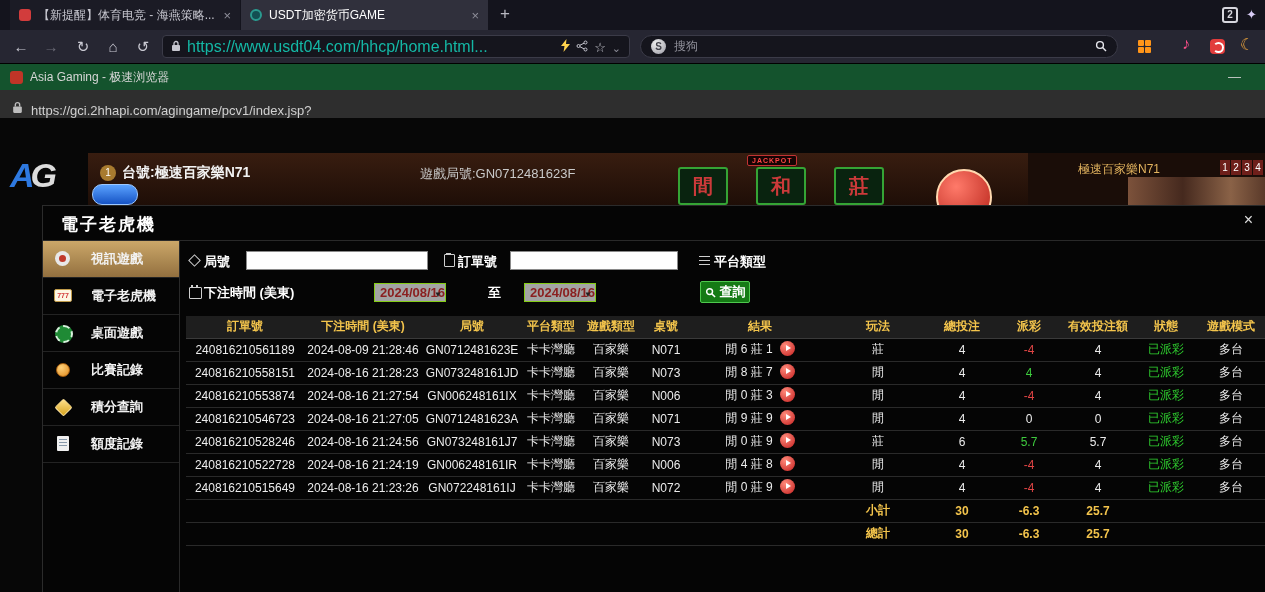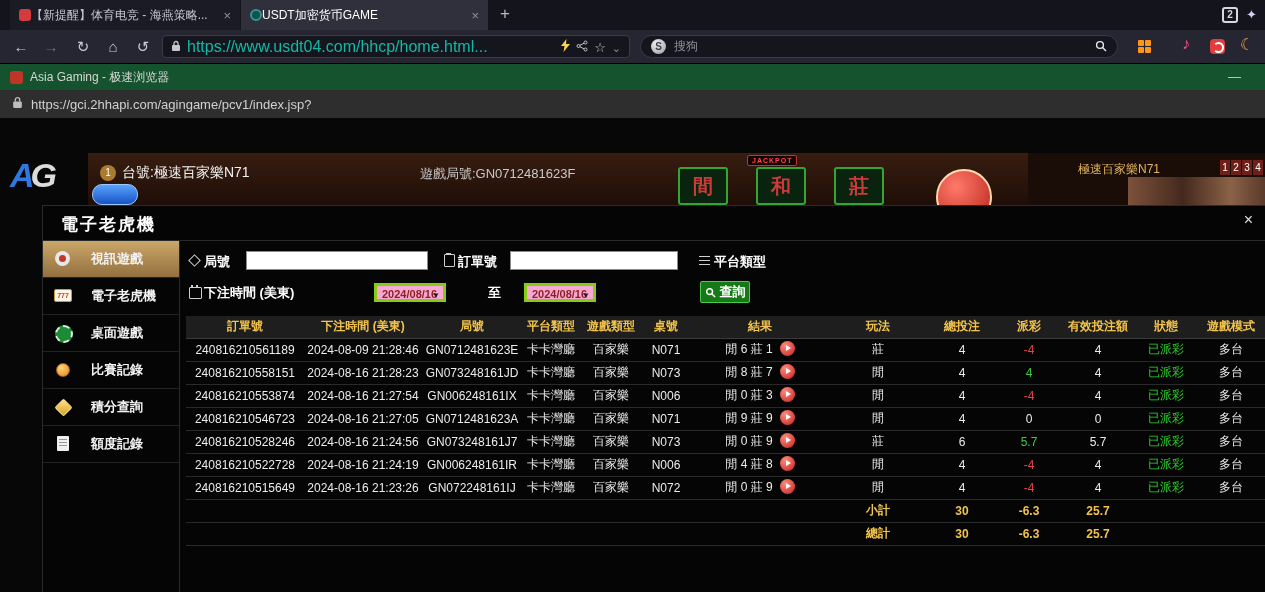--- a/index.html
+++ b/index.html
@@ -1,21 +1,21 @@
 <!DOCTYPE html>
 <html lang="zh"><head>
 <meta charset="utf-8">
 <style>
 *{box-sizing:border-box;margin:0;padding:0}
 body{background:#000;font-family:"Liberation Sans","DejaVu Sans",sans-serif}
 #screen{position:relative;width:1265px;height:592px;background:#070707;overflow:hidden}
 
 
 .tabbar{position:absolute;left:0;top:0;width:1265px;height:30px;background:#14141d}
-.tab{position:absolute;top:0;height:30px;display:flex;align-items:center;padding:0 9px;font-size:12px;color:#c6c6cf;cursor:default}
+.tab{position:absolute;top:0;height:30px;display:flex;align-items:center;gap:7px;padding:0 9px;font-size:12px;color:#c6c6cf;cursor:default}
 .tab.t1{left:10px;width:230px;background:#1b1b25}
 .tab.t2{left:241px;width:247px;background:#30303c;color:#fff}
 .tab .fav{width:12px;height:12px;flex:0 0 12px}
 .fav1{background:#d23c3c;border-radius:3px}
 .fav2{background:#134f52;border-radius:50%;border:2px solid #2a9a8f}
 .tab .ttl{flex:1;white-space:nowrap;overflow:hidden;text-overflow:ellipsis}
 .tab .cls{color:#8f8f9a;font-size:13px}
 .newtab{position:absolute;left:500px;top:4px;font-size:17px;color:#b9b9c2}
 .winbadge{position:absolute;left:1222px;top:7px;width:16px;height:16px;border:2px solid #d7d7de;border-radius:3px;color:#d7d7de;font-size:10px;font-weight:bold;text-align:center;line-height:12px}
 .skinico{position:absolute;left:1246px;top:7px;font-size:13px;color:#d8ccf5}
@@ -41,30 +41,30 @@
 .moonico{position:absolute;left:1240px;top:5px}
 .moonico::after{content:"☾";font-size:16px;color:#ffaf3c}
 
 
 .appbar{position:absolute;left:0;top:63px;width:1265px;height:27px;background:#14532d;border-top:1px solid #000}
 .appico{position:absolute;left:10px;top:7px;width:13px;height:13px;background:#c03527;border-radius:3px}
 .apptitle{position:absolute;left:30px;top:0;font-size:12px;color:#d6d6d6;line-height:27px}
 .minbtn{position:absolute;left:1228px;top:0;font-size:13px;color:#cfcfcf;line-height:25px}
 
 
-.framebar{position:absolute;left:0;top:90px;width:1265px;height:28px;background:#2e2e2e;display:flex;align-items:center;gap:8px;padding:0 12px}
+.framebar{position:absolute;left:0;top:90px;width:1265px;height:28px;background:#2e2e2e;display:flex;align-items:flex-end;gap:8px;padding:0 12px}
 .framebar .url{font-size:13px;color:#d0d0d0}
 
 
 .aglogo{position:absolute;left:10px;top:156px;font-size:34px;font-weight:bold;font-style:italic}
 .aglogo .a{color:#2e79e0}
 .aglogo .g{color:#dcdcdc;margin-left:-4px}
 .gheader{position:absolute;left:88px;top:153px;width:940px;height:52px;background:linear-gradient(180deg,#381d10,#1e0e07);overflow:hidden}
 .infobadge{position:absolute;left:12px;top:12px;width:16px;height:16px;border-radius:50%;background:#a87b2f;color:#fff;font-size:10px;text-align:center;line-height:16px}
-.tableno{position:absolute;left:34px;top:11px;font-size:14px;font-weight:normal;color:#f2f2f2}
+.tableno{position:absolute;left:34px;top:11px;font-size:14px;font-weight:bold;color:#f2f2f2}
 .roundno{position:absolute;left:332px;top:12px;font-size:13px;color:#c9c9c9}
 .bluebtn{position:absolute;left:4px;top:31px;width:46px;height:21px;border-radius:10px;background:linear-gradient(180deg,#5aa2ff,#1653c4);border:1px solid #9cc8ff}
 .jackpot{position:absolute;left:659px;top:2px;font-size:7px;font-weight:bold;color:#ff4545;border:1px solid #c23333;padding:1px 4px;border-radius:2px;background:#160404;letter-spacing:1px}
 .bettile{position:absolute;top:14px;width:50px;height:38px;background:#09230f;border:2px solid #35a435;border-radius:3px;color:#cc3a3a;font-size:20px;font-weight:bold;text-align:center;line-height:34px}
 .bt1{left:590px}.bt2{left:668px}.bt3{left:746px}
 .redcircle{position:absolute;left:848px;top:16px;width:56px;height:56px;border-radius:50%;background:radial-gradient(circle at 35% 30%,#ff7a6a,#b62218);border:2px solid #ffd9b0}
 .rpanel{position:absolute;left:1028px;top:153px;width:237px;height:52px;background:#1a0d08;overflow:hidden}
 .rtitle{position:absolute;left:50px;top:8px;font-size:12px;color:#e3b45f}
 .shoes{position:absolute;left:192px;top:7px;display:flex;gap:1px}
 .shoes span{width:10px;height:15px;background:#6e1f1a;color:#fff;font-size:10px;text-align:center;line-height:15px}
@@ -106,21 +106,21 @@
 .ic-doc::before{content:"";position:absolute;left:3px;top:1px;width:12px;height:15px;background:#f0f0f0;border-radius:1px}
 .ic-doc::after{content:"";position:absolute;left:5px;top:4px;width:8px;height:9px;background:repeating-linear-gradient(180deg,#8899aa 0 1px,transparent 1px 3px)}
 
 
 .filters{position:absolute;left:137px;top:34px;right:0;height:76px;border-top:1px solid #292929}
 .flabel{position:absolute;font-size:13px;font-weight:bold;color:#fff;white-space:nowrap}
 .finput{position:absolute;height:19px;background:#fff;border:1px solid #8a8a8a;font-size:12px;padding:0 4px;color:#222;font-family:inherit}
 .fselect{position:absolute;left:598px;top:10px;width:170px;height:20px;background:#fff;border:1px solid #8a8a8a;font-size:12px;color:#111;line-height:18px;padding-left:5px}
 .arrowbox{position:absolute;right:1px;top:1px;width:16px;height:16px;background:linear-gradient(180deg,#f4f8fe,#cfdcef);border-left:1px solid #9ab0cc;text-align:center}
 .arrowbox::after{content:"▼";font-size:8px;color:#334;line-height:16px}
-.datebtn{position:absolute;top:42px;width:72px;height:19px;background:#f9a8d4;border:3px solid #84cc16;font-size:11px;font-weight:bold;color:#8b1f1f;line-height:17px;padding-left:5px}
+.datebtn{position:absolute;top:42px;width:72px;height:19px;background:#a3a3a3;border:1px solid #84cc16;font-size:13px;font-weight:bold;color:#8b1f1f;line-height:17px;padding-left:5px}
 .dar{position:absolute;right:3px;top:0}
 .dar::after{content:"▼";color:#222;font-size:8px;line-height:17px}
 .searchbtn{position:absolute;left:520px;top:40px;width:50px;height:22px;background:#157a15;border:1px solid #4ec94e;border-radius:2px;display:flex;align-items:center;justify-content:center;gap:4px;color:#fff;font-size:13px;font-weight:bold}
 .ficon{position:absolute;width:13px;height:13px}
 .fi-tag::before{content:"";position:absolute;left:2px;top:2px;width:7px;height:7px;border:1.5px solid #cfcfcf;transform:rotate(45deg)}
 .fi-clip::before{content:"";position:absolute;left:2px;top:1px;width:9px;height:11px;border:1.5px solid #cfcfcf;border-radius:1px}
 .fi-clip::after{content:"";position:absolute;left:4px;top:0;width:5px;height:2px;background:#cfcfcf}
 .fi-list::before{content:"";position:absolute;left:1px;top:2px;width:11px;height:10px;background:repeating-linear-gradient(180deg,#cfcfcf 0 1.5px,transparent 1.5px 4px)}
 .fi-cal::before{content:"";position:absolute;left:1px;top:2px;width:11px;height:10px;border:1.5px solid #cfcfcf;border-radius:1px}
 .fi-cal::after{content:"";position:absolute;left:3px;top:0;width:2px;height:3px;background:#cfcfcf;box-shadow:5px 0 0 #cfcfcf}

